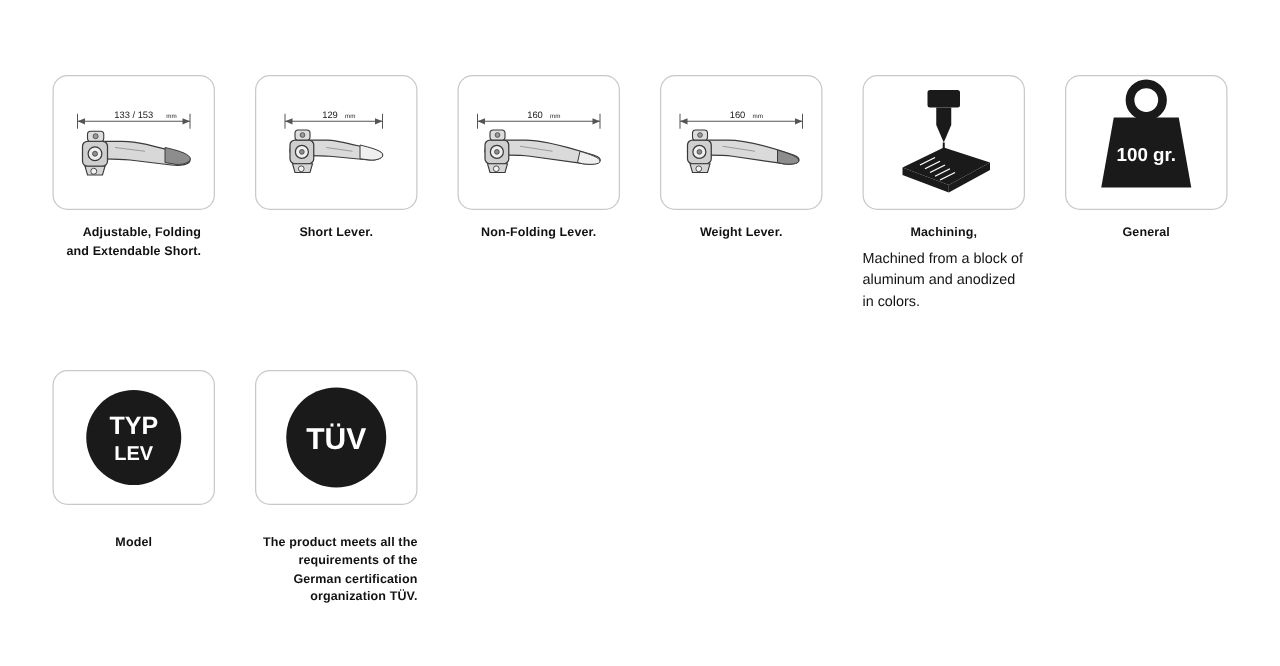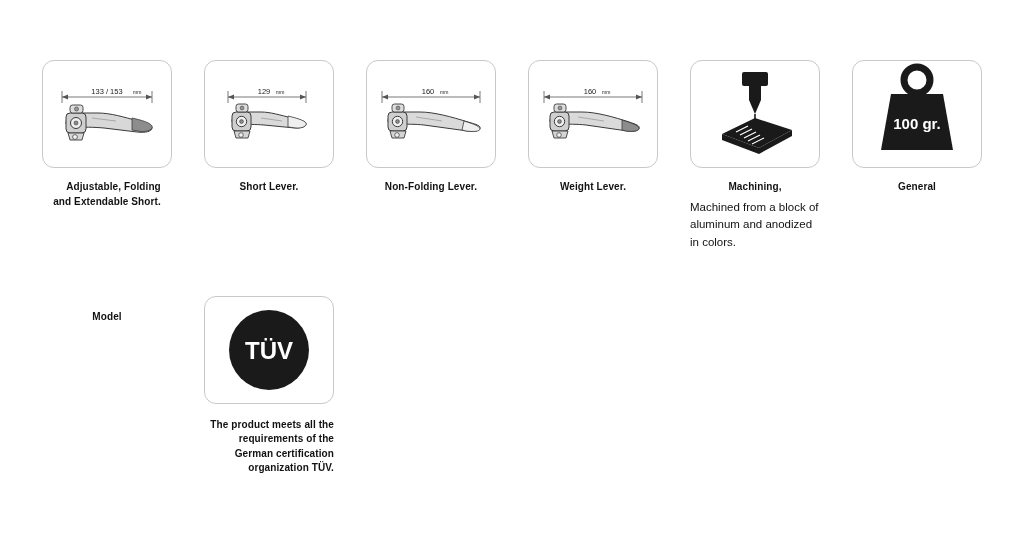--- a/index.html
+++ b/index.html
@@ -62,21 +62,21 @@
   }
   .subcaption {
     margin-top: 4px;
     text-align: left;
     font-size: 11.5px;
     font-weight: normal;
     line-height: 1.55;
     color: #121212;
   }
   .caption.lower {
-    margin-top: 14px;
+    margin-top: 24px;
   }
   svg {
     display: block;
   }
   .dimtext {
     font-family: "Liberation Sans", sans-serif;
     font-size: 7.5px;
     fill: #1a1a1a;
   }
   .dimunit {
@@ -244,20 +244,27 @@
           </svg>
         </div>
         <div class="caption">General</div>
       </div>
 
     </div>
 
     <div class="row row-2">
 
       <div class="cell">
+        <div class="thumb">
+          <svg width="110" height="100" viewBox="0 0 110 100">
+            <circle cx="55" cy="50" r="38" fill="#1a1a1a"></circle>
+            <text class="badge-text" x="55" y="47" text-anchor="middle" font-size="20">TYP</text>
+            <text class="badge-text" x="55" y="68" text-anchor="middle" font-size="16">LEV</text>
+          </svg>
+        </div>
         <div class="caption lower">Model</div>
       </div>
 
 
       <div class="cell">
         <div class="thumb">
           <svg width="110" height="100" viewBox="0 0 110 100">
             <circle cx="55" cy="50" r="40" fill="#1a1a1a"></circle>
             <text class="badge-text" x="55" y="59" text-anchor="middle" font-size="24">TÜV</text>
           </svg>

